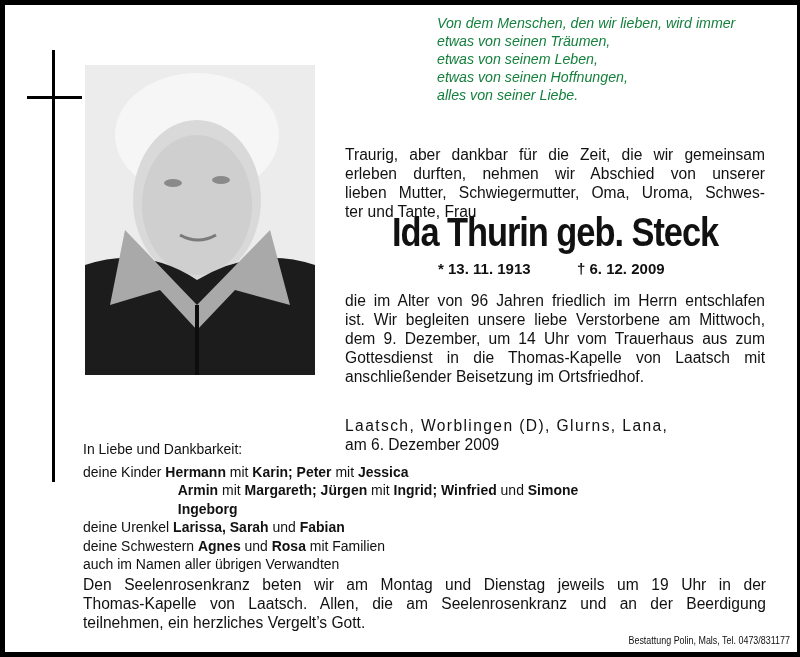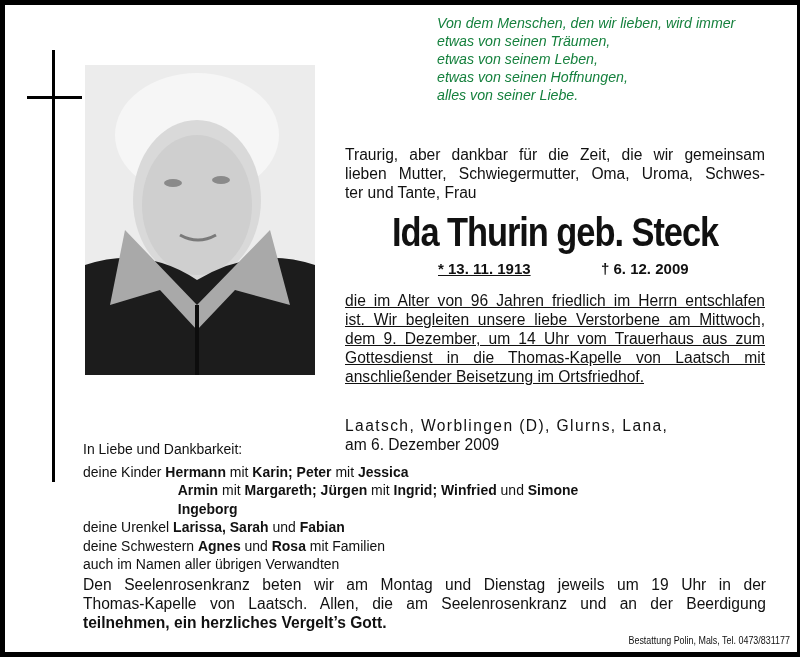--- a/index.html
+++ b/index.html
@@ -10,35 +10,35 @@
   .cross-h { position: absolute; left: 27px; top: 96px; width: 55px; height: 3px; background: #000; }
   .photo { position: absolute; left: 85px; top: 65px; width: 230px; height: 310px; background: #e9e9e9; overflow: hidden; }
   .photo svg { display: block; }
   .poem { position: absolute; left: 437px; top: 14px; font-style: italic; font-size: 14.2px; line-height: 18px; color: #15803d; }
   .intro { position: absolute; left: 345px; top: 130px; width: 420px; font-size: 15.6px; line-height: 19px; text-align: justify; margin-top: 15px; }
   .intro span { display: block; }
   .intro .jl { text-align-last: justify; }
   .name { position: absolute; left: 345px; top: 207px; width: 420px; text-align: center; font-weight: bold; font-size: 40px; line-height: 50px;
           letter-spacing: -1.2px; transform: scaleX(0.86); transform-origin: center; white-space: nowrap; }
   .dates { position: absolute; left: 345px; top: 260px; width: 420px; font-weight: bold; font-size: 15px; }
-  .dates .birth { position: absolute; left: 93px; text-decoration: underline; }
-  .dates .death { position: absolute; left: 232px; margin-left: 24px; }
-  .body { position: absolute; left: 345px; top: 291px; width: 420px; font-size: 15.6px; line-height: 19px; text-decoration: underline; }
+  .dates .birth { position: absolute; left: 93px; }
+  .dates .death { position: absolute; left: 232px; }
+  .body { position: absolute; left: 345px; top: 291px; width: 420px; font-size: 15.6px; line-height: 19px; }
   .body span { display: block; text-align: justify; text-align-last: justify; }
   .body span.last { text-align-last: left; }
   .place { position: absolute; left: 345px; top: 384px; font-size: 15.6px; line-height: 19px; }
   .place .spaced { letter-spacing: 1.4px; display: block; margin-top: 32px; }
   .family { position: absolute; left: 83px; top: 440px; font-size: 15.2px; line-height: 18.5px; transform: scaleX(0.92); transform-origin: left; white-space: nowrap; }
   .family .row { display: block; }
   .family .indent { padding-left: 103px; }
   .family .gap { margin-top: 4px; }
   .family b { font-weight: bold; }
   .closing { position: absolute; left: 83px; top: 575px; width: 683px; font-size: 15.6px; line-height: 19px; }
   .closing span { display: block; text-align: justify; text-align-last: justify; transform: scaleX(1); }
-  .closing span.last { text-align-last: left; font-weight: bold; }
+  .closing span.last { text-align-last: left; }
   .footer { position: absolute; right: 10px; top: 634px; font-size: 10.5px; transform: scaleX(0.85); transform-origin: right; white-space: nowrap; }
 </style>
 </head>
 <body>
 
 <div class="frame"></div>
 
 <div class="cross-v"></div>
 <div class="cross-h"></div>
 
@@ -60,20 +60,21 @@
 <div class="poem">
   <div>Von dem Menschen, den wir lieben, wird immer</div>
   <div>etwas von seinen Träumen,</div>
   <div>etwas von seinem Leben,</div>
   <div>etwas von seinen Hoffnungen,</div>
   <div>alles von seiner Liebe.</div>
 </div>
 
 <div class="intro">
   <span class="jl">Traurig, aber dankbar für die Zeit, die wir gemeinsam</span>
+  <span class="jl">erleben durften, nehmen wir Abschied von unserer</span>
   <span class="jl">lieben Mutter, Schwiegermutter, Oma, Uroma, Schwes-</span>
   <span>ter und Tante, Frau</span>
 </div>
 
 <div class="name">Ida Thurin geb. Steck</div>
 
 <div class="dates">
   <span class="birth">* 13. 11. 1913</span>
   <span class="death">† 6. 12. 2009</span>
 </div>

